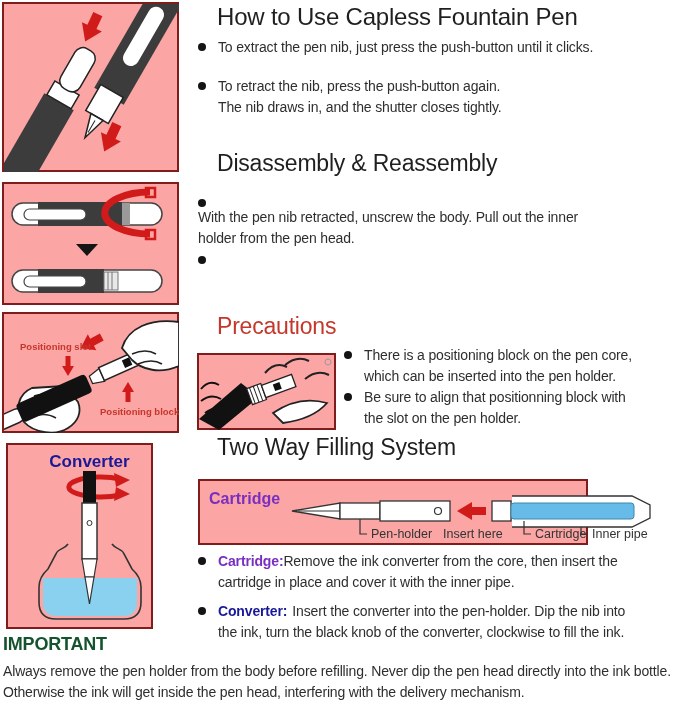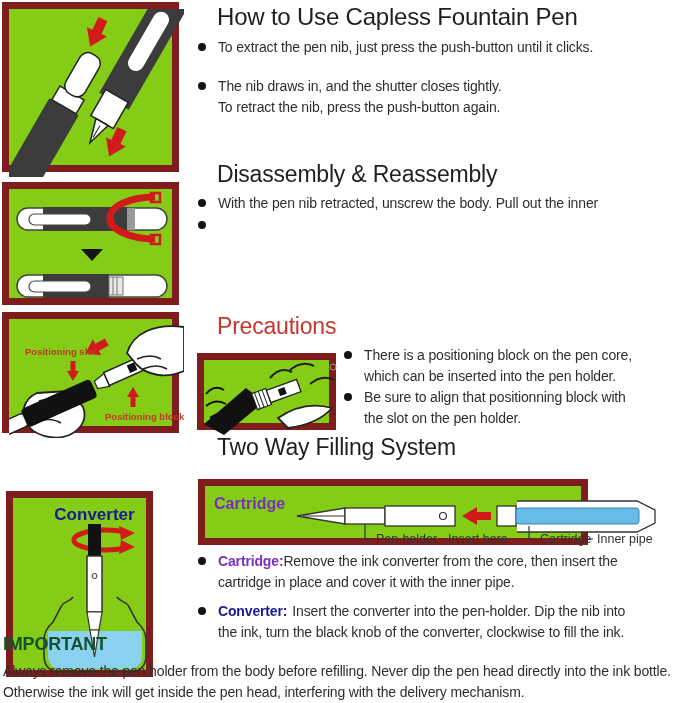--- a/index.html
+++ b/index.html
@@ -1,31 +1,31 @@
 <!DOCTYPE html>
 <html><head>
 <meta charset="utf-8">
 <style>
   html,body{margin:0;padding:0;background:#fff;}
   .page{position:relative;width:679px;height:703px;background:#fff;overflow:hidden;
         font-family:"Liberation Sans","DejaVu Sans",sans-serif;color:#2b2b2b;}
   .abs{position:absolute;}
-  .illus-box{position:absolute;border:7px solid #7f1d1d;background:#84cc16;box-sizing:border-box;}
+  .illus-box{position:absolute;border:2px solid #7f1d1d;background:#fca5a5;box-sizing:border-box;}
   h1,h2{margin:0;font-weight:400;color:#1f1f1f;}
   .h-main{font-size:24px;letter-spacing:-0.2px;}
   .h-section{font-size:23px;letter-spacing:-0.2px;}
   .h-red{color:#c5372b;}
   .body-txt{font-size:14px;line-height:21px;letter-spacing:-0.15px;color:#2e2e2e;}
   .bullet{display:flex;align-items:flex-start;}
   .dot{flex:0 0 8px;width:8px;height:8px;border-radius:50%;background:#141414;margin:6px 12px 0 0;}
   .line{white-space:nowrap;}
   .lead-purple{font-weight:bold;color:#7a2fc0;}
   .lead-navy{font-weight:bold;color:#181899;margin-right:5px;}
   .mb18{margin-bottom:18px;}
-  .mb12{margin-bottom:1px;}
+  .mb12{margin-bottom:1px;flex-direction:column;}
   .mb8{margin-bottom:8px;}
   .imp-title{font-size:18px;font-weight:bold;color:#14532d;letter-spacing:-0.2px;}
   .converter-title{font-size:17px;font-weight:bold;color:#181899;text-align:center;}
   svg{display:block;}
   text.diag-heading{font-size:16px;font-weight:bold;fill:#7a2fc0;}
   text.diag-label{font-size:12.5px;fill:#333;}
   text.pos-label{font-size:9.5px;font-weight:bold;fill:#c5372b;}
 </style>
 </head>
 <body>
@@ -102,21 +102,21 @@
       <g transform="translate(64,42)">
         <polygon points="-2.5,0 2.5,0 2.5,10 6,10 0,20 -6,10 -2.5,10" fill="#d11a1a"></polygon>
       </g>
       <text x="96" y="101" class="pos-label">Positioning block</text>
       <g transform="translate(124,88) rotate(180)">
         <polygon points="-2.5,0 2.5,0 2.5,10 6,10 0,20 -6,10 -2.5,10" fill="#d11a1a"></polygon>
       </g>
     </svg>
   </div>
 
-  <div class="illus-box" style="left:6px;top:443px;width:147px;height:186px;margin-top:48px;">
+  <div class="illus-box" style="left:6px;top:443px;width:147px;height:186px;">
     <div class="abs converter-title" style="left:0;top:7px;width:163px;">Converter</div>
     <svg viewBox="0 0 163 184" width="163" height="184">
       <g>
         <path d="M112,34 A32,10 0 1 0 112,50" fill="none" stroke="#d11a1a" stroke-width="5"></path>
         <polygon points="106,28 122,35 108,42" fill="#d11a1a"></polygon>
         <polygon points="106,56 122,49 108,42" fill="#d11a1a"></polygon>
       </g>
       <rect x="75" y="26" width="13" height="32" fill="#111"></rect>
       <path d="M35,133 L129,133 L129,157 Q129,171 115,171 L49,171 Q35,171 35,157 Z" fill="#8ad1f0"></path>
       <path d="M60,99 C56,105 50,103 48,109 L40,124 Q31,132 31,142 L31,157 Q31,174 48,174 L116,174 Q133,174 133,157 L133,142 Q133,132 124,124 L116,109 C114,103 108,105 104,99" fill="none" stroke="#333" stroke-width="1.6"></path>
@@ -133,32 +133,33 @@
   <div class="abs body-txt" style="left:198px;top:37px;width:476px;">
     <div class="bullet mb18">
       <span class="dot"></span>
       <div>
         <div class="line">To extract the pen nib, just press the push-button until it clicks.</div>
       </div>
     </div>
     <div class="bullet">
       <span class="dot"></span>
       <div>
+        <div class="line">To retract the nib, press the push-button again.</div>
         <div class="line">The nib draws in, and the shutter closes tightly.</div>
-        <div class="line">To retract the nib, press the push-button again.</div>
-      </div>
-    </div>
-  </div>
-
-  <h2 class="abs h-section" style="left:217px;top:161px;">Disassembly &amp; Reassembly</h2>
+      </div>
+    </div>
+  </div>
+
+  <h2 class="abs h-section" style="left:217px;top:150px;">Disassembly &amp; Reassembly</h2>
   <div class="abs body-txt" style="left:198px;top:193px;width:476px;">
     <div class="bullet mb12">
       <span class="dot"></span>
       <div>
         <div class="line">With the pen nib retracted, unscrew the body. Pull out the inner</div>
+        <div class="line">holder from the pen head.</div>
       </div>
     </div>
     <div class="bullet">
       <span class="dot"></span>
     </div>
   </div>
 
   <h2 class="abs h-section h-red" style="left:217px;top:313px;">Precautions</h2>
 
   <div class="illus-box" style="left:197px;top:353px;width:139px;height:77px;">

